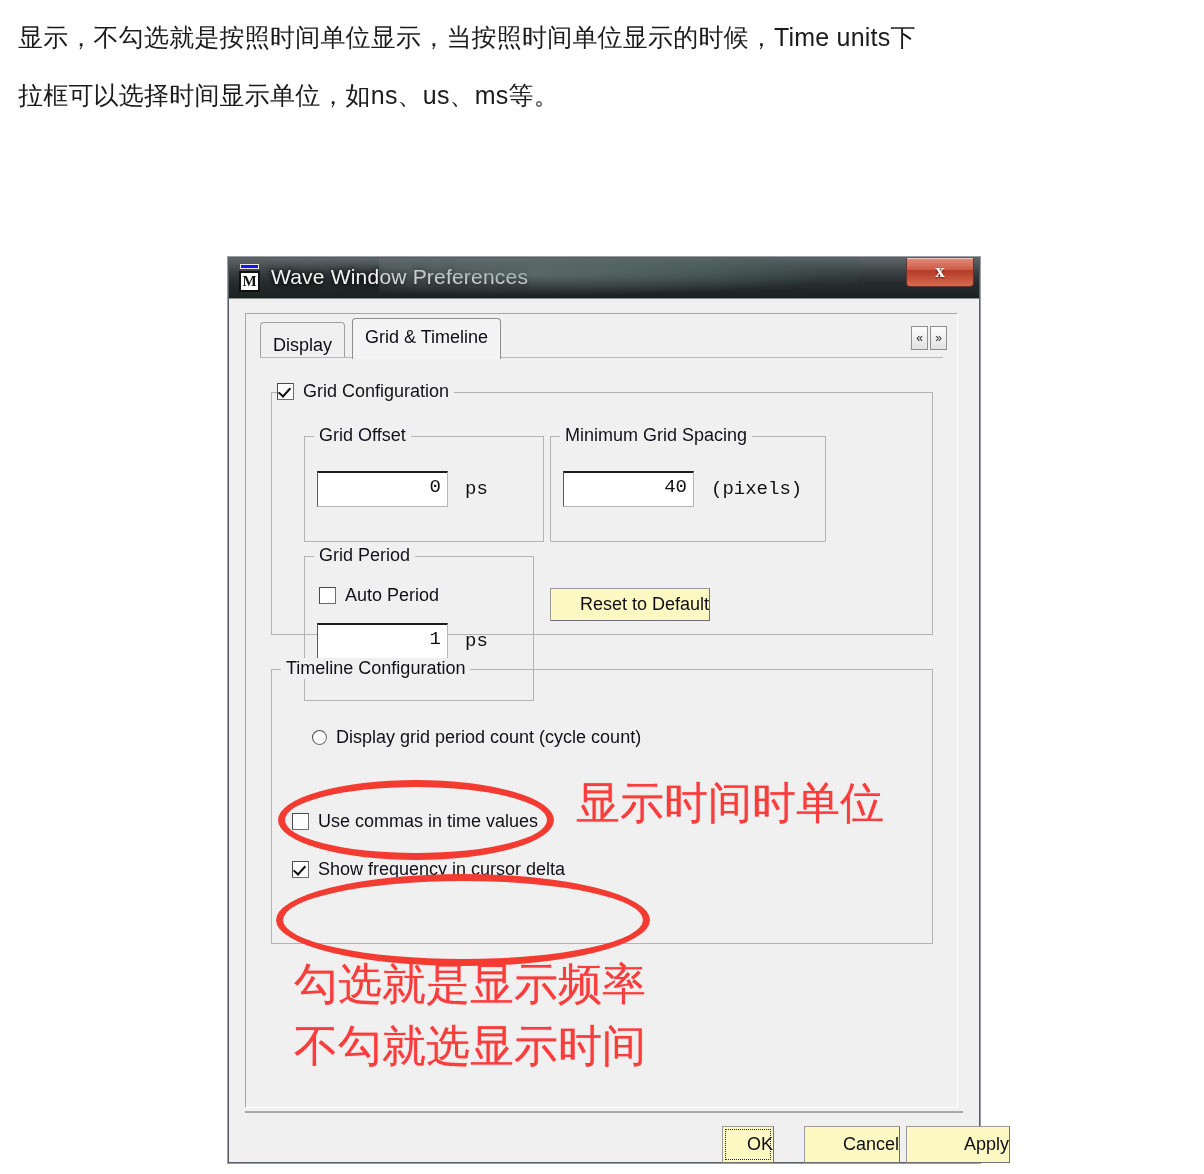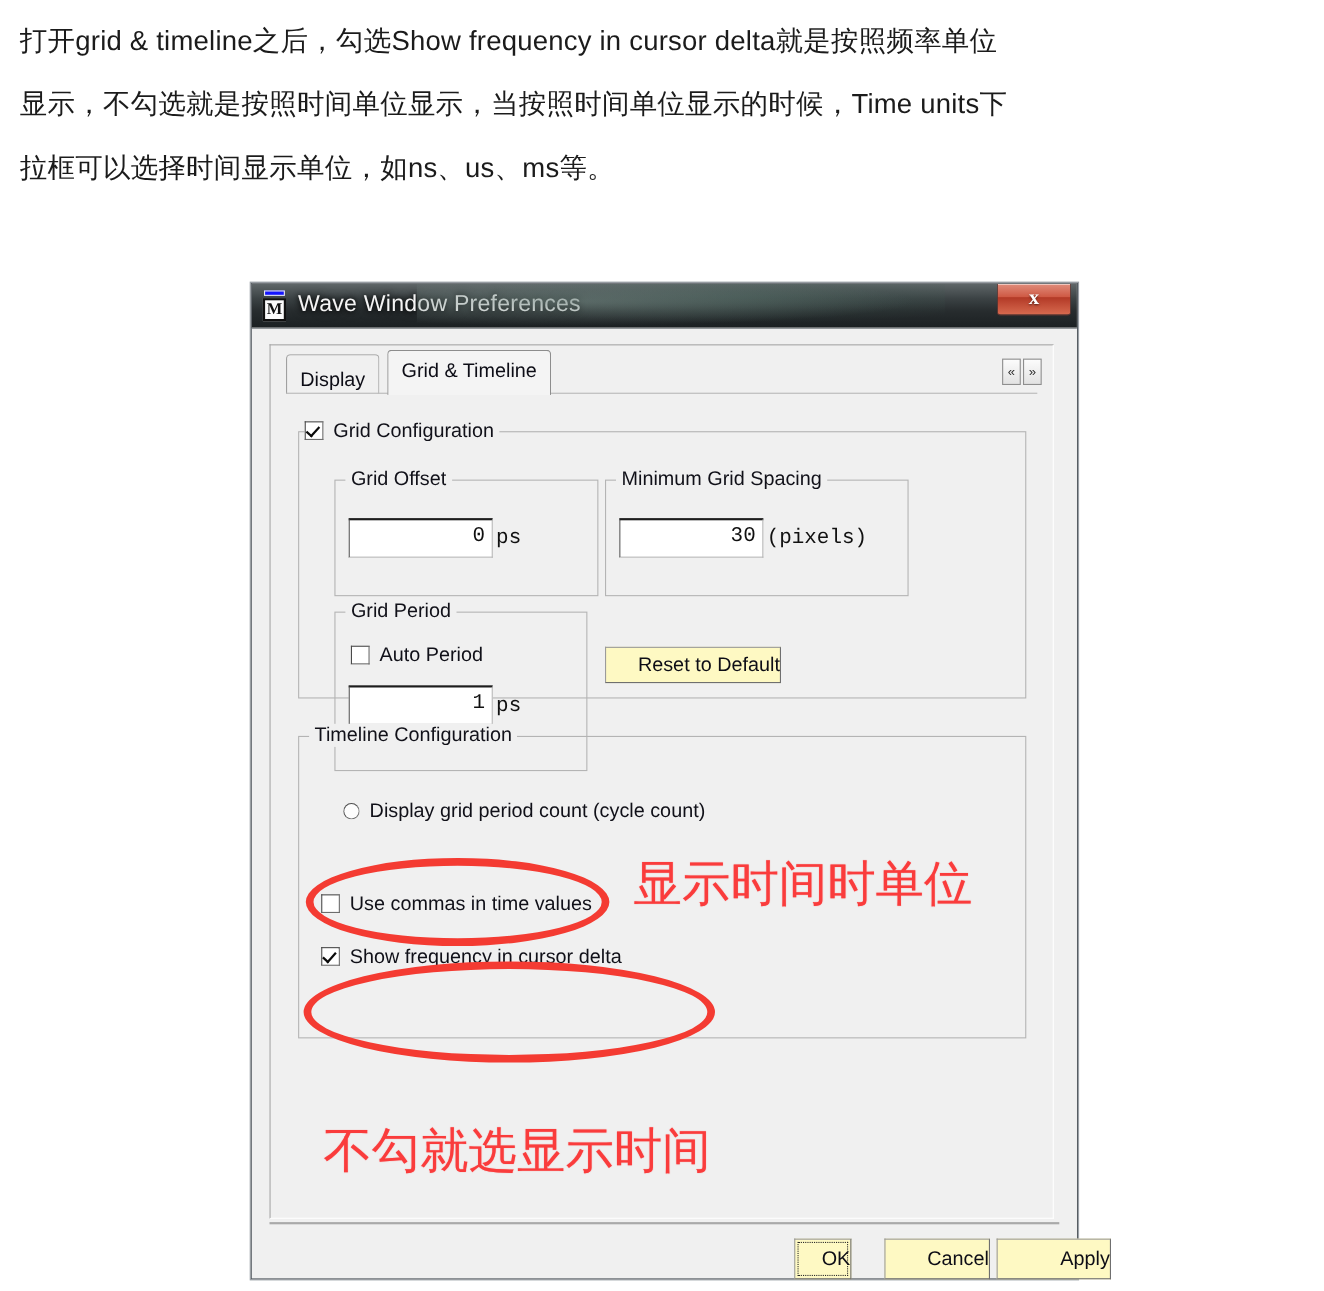--- a/index.html
+++ b/index.html
@@ -259,21 +259,21 @@
     font-size: 19px;
     color: #101010;
     text-align: right;
     padding: 3px 6px 0 0;
     cursor: text;
   }
   .unit {
     font-family: "Liberation Mono", monospace;
     font-size: 19px;
     color: #111;
-    margin-left: 3px;
+    margin-left: 17px;
     white-space: nowrap;
   }
 
   
   .btn {
     box-sizing: border-box;
     background: #fef9c3;
     border: 1px solid #9b9b9b;
     border-right-color: #6f6f6f;
     border-bottom-color: #6f6f6f;
@@ -345,21 +345,20 @@
     left: 16px; right: 16px;
     top: 812px;
     height: 2px;
     background: #a9a9a9;
   }
 </style>
 </head>
 <body>
 
 <div class="article">
-  <div>打开grid &amp; timeline之后，勾选Show frequency in cursor delta就是按照频率单位</div>
   <div>显示，不勾选就是按照时间单位显示，当按照时间单位显示的时候，Time units下</div>
   <div>拉框可以选择时间显示单位，如ns、us、ms等。</div>
 </div>
 
 <div class="dialog">
 
   <div class="titlebar">
     <div class="win-icon">
       <div class="bar"></div>
       <div class="mbox">M</div>
@@ -392,21 +391,21 @@
           <div class="glabel">Grid Offset</div>
           <div class="row" style="left:12px; top:34px;">
             <div class="field" style="width:131px; height:36px;">0</div>
             <span class="unit">ps</span>
           </div>
         </div>
 
         <div class="group" style="left:278px; top:43px; width:276px; height:106px;">
           <div class="glabel">Minimum Grid Spacing</div>
           <div class="row" style="left:12px; top:34px;">
-            <div class="field" style="width:131px; height:36px;">30</div>
+            <div class="field" style="width:131px; height:36px;">40</div>
             <span class="unit">(pixels)</span>
           </div>
         </div>
 
         <div class="group" style="left:32px; top:163px; width:230px; height:145px;">
           <div class="glabel">Grid Period</div>
           <div class="row" style="left:14px; top:28px;">
             <span class="cb"></span>
             <span class="lbl">Auto Period</span>
           </div>
@@ -433,20 +432,21 @@
           <span class="cb"></span>
           <span class="lbl">Use commas in time values</span>
         </div>
 
         <div class="row" style="left:20px; top:189px;">
           <span class="cb checked"></span>
           <span class="lbl">Show frequency in cursor delta</span>
         </div>
       </div>
 
+      <div class="anno-text" style="left:48px; top:645px;">勾选就是显示频率</div>
       <div class="anno-text" style="left:48px; top:707px;">不勾就选显示时间</div>
     </div>
 
     <div class="btnbar-sep"></div>
 
     <div class="btn focus" style="position:absolute; left:493px; top:827px; width:52px; height:37px; line-height:35px;">OK</div>
     <div class="btn" style="position:absolute; left:575px; top:827px; width:96px; height:37px; line-height:35px;">Cancel</div>
     <div class="btn" style="position:absolute; left:677px; top:827px; width:104px; height:37px; line-height:35px;">Apply</div>
   </div>
 </div>

